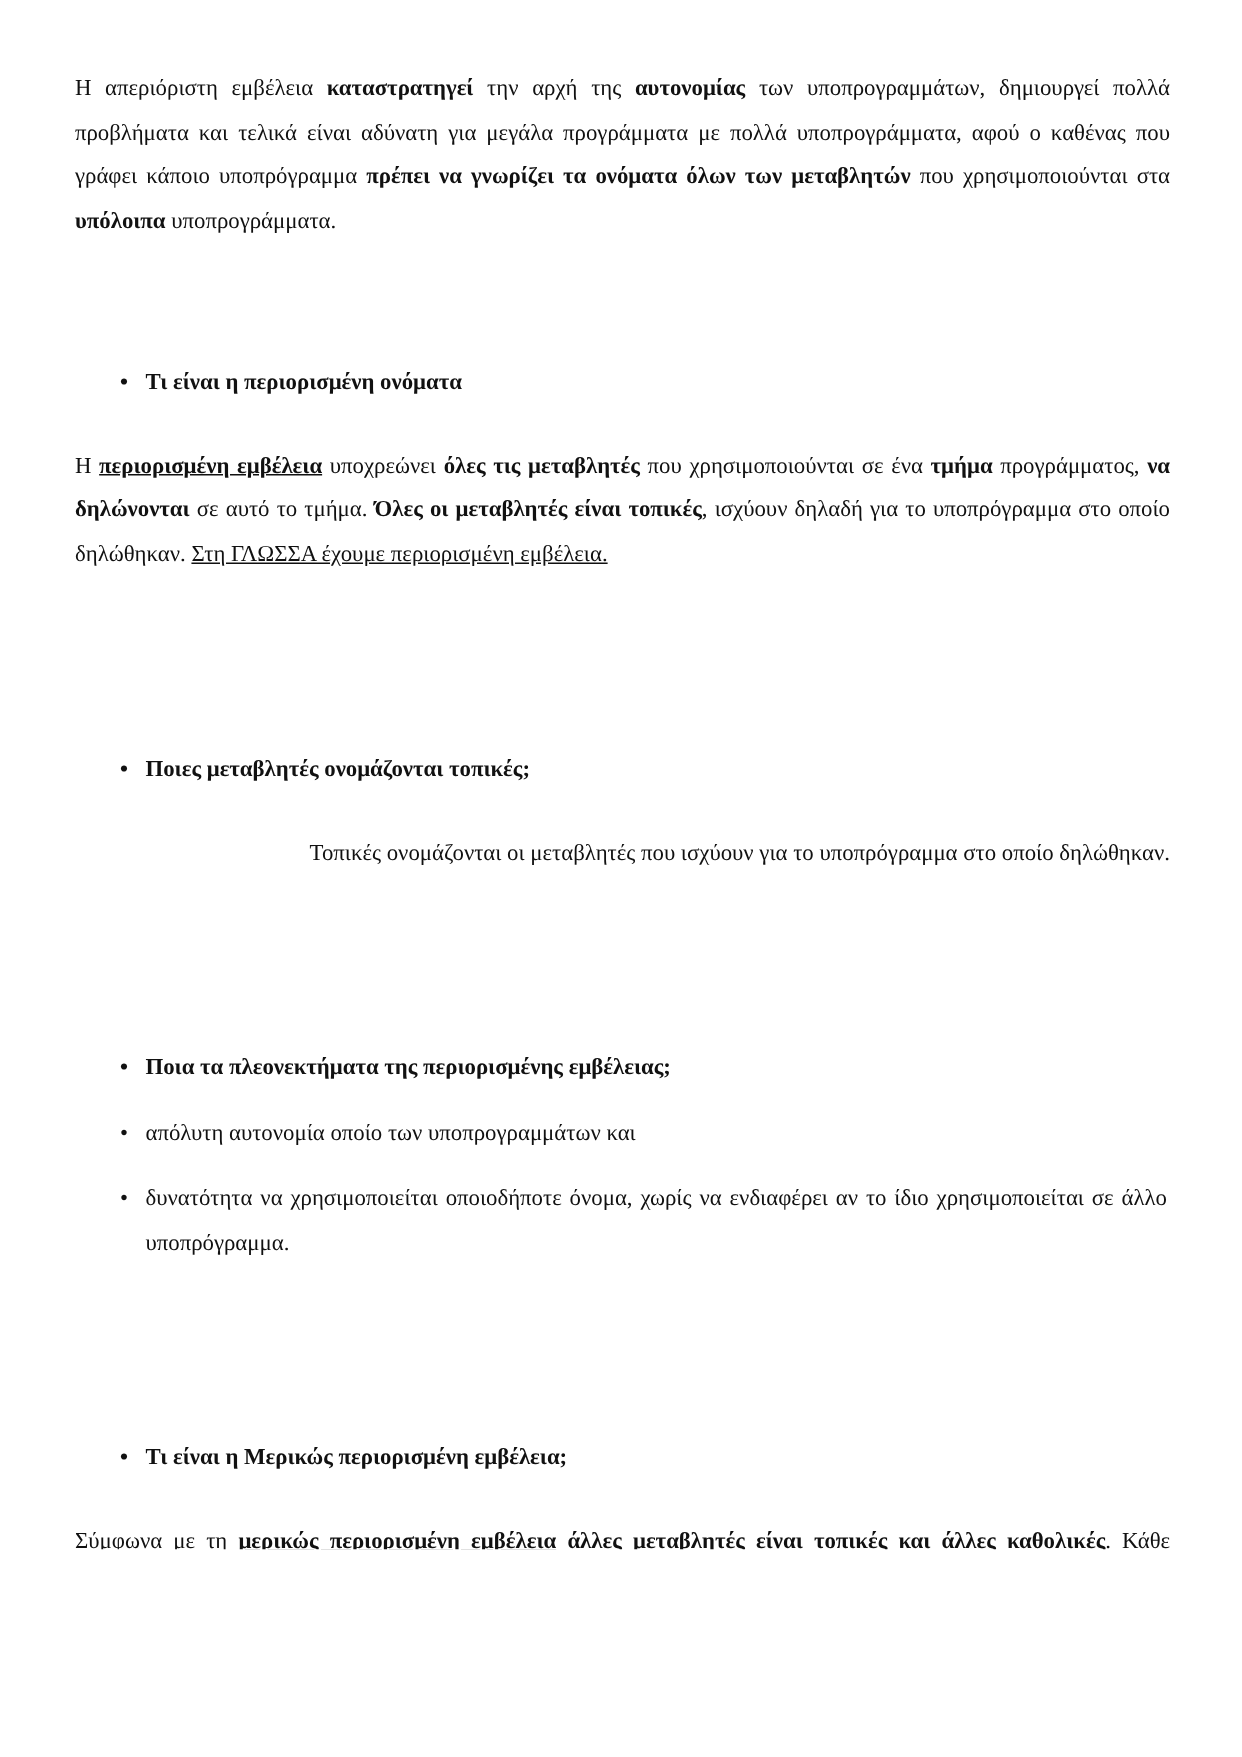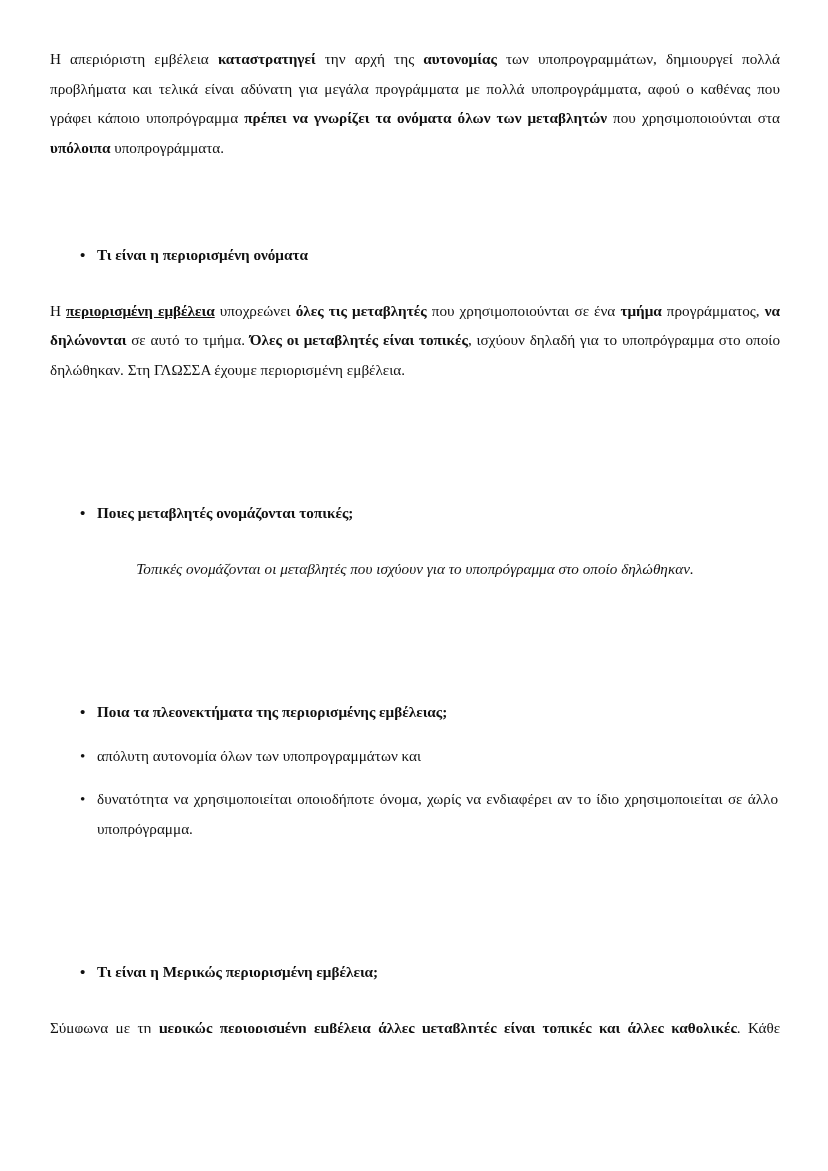--- a/index.html
+++ b/index.html
@@ -26,25 +26,24 @@
   }
   p.para {
     margin: 0;
     font-size: 15.2px;
     line-height: 29.5px;
     text-align: justify;
     text-justify: inter-word;
     color: #111111;
   }
   p.para.last-left {
-    text-align: center;
-    font-style: italic;
+    text-align: right;
   }
   .b { font-weight: bold; }
-  .u { }
+  .u { text-decoration: underline; }
   .bu { font-weight: bold; text-decoration: underline; }
 
   ul.bullets {
     list-style: none;
     margin: 0;
     padding: 0;
   }
   ul.bullets li {
     position: relative;
     padding-left: 47px;
@@ -110,21 +109,21 @@
     <div class="spacer-xl"></div>
     <div class="spacer-m"></div>
 
     <ul class="bullets">
       <li class="bold-item"><span class="dot">•</span><span>Ποια τα πλεονεκτήματα της περιορισμένης εμβέλειας;</span></li>
     </ul>
 
     <div class="spacer-xs"></div>
 
     <ul class="bullets">
-      <li><span class="dot">•</span><span>απόλυτη αυτονομία όλων των υποπρογραμμάτων και</span></li>
+      <li><span class="dot">•</span><span>απόλυτη αυτονομία οποίο των υποπρογραμμάτων και</span></li>
       <li style="height:14px;"></li>
       <li class="wrap-item"><span class="dot">•</span><span>δυνατότητα να χρησιμοποιείται οποιοδήποτε όνομα, χωρίς να ενδιαφέρει αν το ίδιο χρησιμοποιείται σε άλλο υποπρόγραμμα.</span></li>
     </ul>
 
     <div class="spacer-xl"></div>
     <div class="spacer-m"></div>
 
     <ul class="bullets">
       <li class="bold-item"><span class="dot">•</span><span>Τι είναι  η Μερικώς περιορισμένη εμβέλεια;</span></li>
     </ul>

